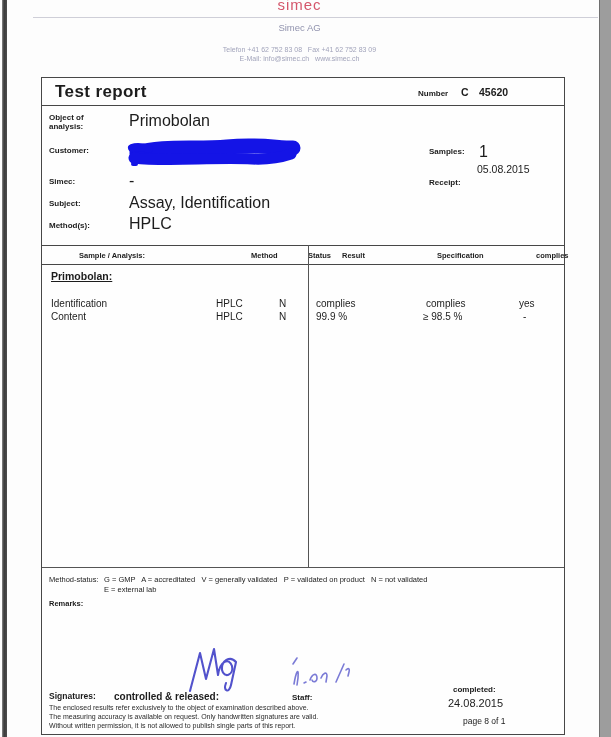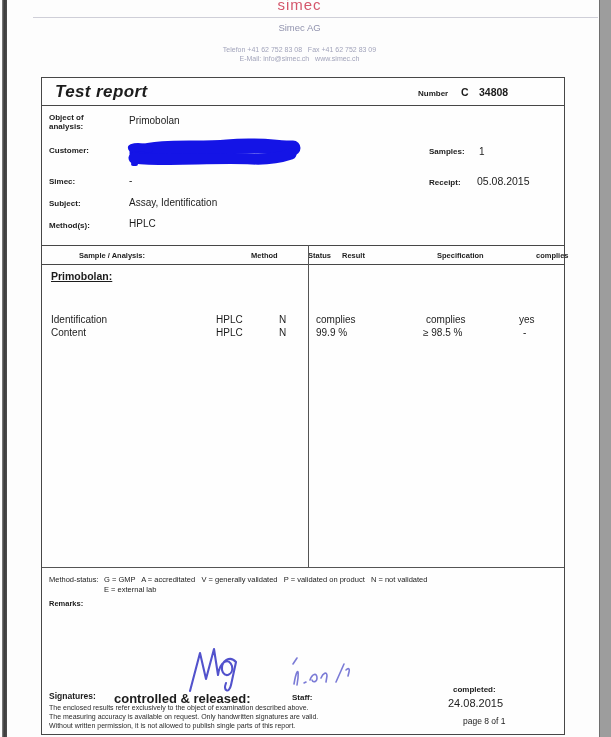--- a/index.html
+++ b/index.html
@@ -17,36 +17,36 @@
   .toprule{position:absolute;left:33px;top:17px;width:565px;border-top:1px solid #cfcfd8;}
   .lh{position:absolute;left:0;right:12px;text-align:center;white-space:pre;}
   .lh-name{top:22px;font-size:9.5px;}
   .lh-addr{top:36px;font-size:8px;}
   .lh-tel{top:46px;font-size:7px;}
   .lh-mail{top:55px;font-size:7px;}
 
   
   .box{position:absolute;left:41px;top:77px;width:522px;height:656px;border:1px solid #474747;background:#fefefe;}
   .titlebar{position:absolute;left:0;top:0;width:100%;height:27px;border-bottom:1px solid #474747;}
-  .title{position:absolute;left:13px;top:4px;font-size:17px;font-weight:bold;letter-spacing:.4px;font-style:italic;}
+  .title{position:absolute;left:13px;top:4px;font-size:17px;font-weight:bold;letter-spacing:.4px;}
   .num-label{position:absolute;left:376px;top:11px;font-size:8px;font-weight:bold;text-align:center;}
   .num-series{position:absolute;left:419px;top:8px;font-size:10.5px;font-weight:bold;}
   .num-value{position:absolute;left:437px;top:8px;font-size:10.5px;font-weight:bold;}
 
   .lbl{position:absolute;font-size:8px;font-weight:bold;line-height:9px;}
-  .val{position:absolute;font-size:10px;line-height:11px;}
+  .val{position:absolute;font-size:16px;line-height:11px;}
   .val-lg{position:absolute;font-size:10.5px;line-height:11px;}
 
   
   .thead{position:absolute;left:0;top:167px;width:100%;height:18px;border-top:1px solid #474747;border-bottom:1px solid #474747;}
   .th{position:absolute;top:5px;font-size:7.5px;font-weight:bold;padding-left:28px;}
   .vdiv{position:absolute;left:266px;top:167px;width:0;height:322px;border-left:1px solid #555;}
   .hdiv{position:absolute;left:0;top:489px;width:100%;border-top:1px solid #555;}
   .group-title{position:absolute;left:9px;top:192px;font-size:10.5px;font-weight:bold;text-decoration:underline;}
-  .cell{position:absolute;font-size:10px;line-height:11px;margin-top:16px;}
+  .cell{position:absolute;font-size:10px;line-height:11px;}
 
   
   .ms{position:absolute;font-size:7.5px;line-height:9.5px;white-space:pre;}
   .ms-b{font-weight:bold;}
   .sig-label{position:absolute;font-weight:bold;}
   .disc{position:absolute;left:7px;font-size:7px;line-height:9px;color:#2a2a2a;}
   svg{position:absolute;overflow:visible;}
 </style>
 </head>
 <body>
@@ -61,21 +61,21 @@
   <div class="lh lh-name" style="color:#9193ae">Simec AG</div>
   <div class="lh lh-tel" style="color:#a2a4bb">Telefon +41 62 752 83 08   Fax +41 62 752 83 09</div>
   <div class="lh lh-mail" style="color:#a2a4bb">E-Mail: info@simec.ch   www.simec.ch</div>
 
   <div class="box">
 
     <div class="titlebar">
       <span class="title">Test report</span>
       <span class="num-label">Number</span>
       <span class="num-series">C</span>
-      <span class="num-value">34808</span>
+      <span class="num-value">45620</span>
     </div>
 
     <div class="lbl" style="left:7px;top:35px">
       <div>Object of</div>
       <div>analysis:</div>
     </div>
     <span class="val" style="left:87px;top:37px">Primobolan</span>
 
     <span class="lbl" style="left:7px;top:68px">Customer:</span>
     <svg style="left:85px;top:57px" width="178" height="34" viewBox="0 0 178 34">
@@ -83,21 +83,21 @@
       <path d="M7 23 C40 27 85 22 125 24 C145 25 158 21 164 19" stroke="#1414e6" stroke-width="11" fill="none" stroke-linecap="round"></path>
       <path d="M5 13 C10 11 16 12 22 14" stroke="#1414e6" stroke-width="8" fill="none" stroke-linecap="round"></path>
       <path d="M6 29 L9 29" stroke="#1414e6" stroke-width="4" fill="none" stroke-linecap="round"></path>
     </svg>
     <span class="lbl" style="left:387px;top:69px">Samples:</span>
     <span class="val" style="left:437px;top:68px">1</span>
 
     <span class="lbl" style="left:7px;top:99px">Simec:</span>
     <span class="val" style="left:87px;top:97px">-</span>
     <span class="lbl" style="left:387px;top:100px">Receipt:</span>
-    <span class="val-lg" style="left:435px;top:98px">05.08.2015</span>
+    <span class="val-lg" style="left:435px;top:86px">05.08.2015</span>
 
     <span class="lbl" style="left:7px;top:121px">Subject:</span>
     <span class="val" style="left:87px;top:119px">Assay, Identification</span>
 
     <span class="lbl" style="left:7px;top:143px">Method(s):</span>
     <span class="val" style="left:87px;top:140px">HPLC</span>
 
     <div class="thead">
       <span class="th" style="left:9px">Sample / Analysis:</span>
       <span class="th" style="left:181px">Method</span>
@@ -137,21 +137,21 @@
     <svg style="left:142px;top:565px" width="76" height="52" viewBox="0 0 76 52">
       <path d="M6 48 L16 10 L22 36 L30 6 L34 32 C36 18 45 14 48 23 C50 32 40 36 38 27 C37 18 46 12 52 19 L47 42 C45 51 39 48 42 40" stroke="#5252cc" stroke-width="2.1" fill="none" stroke-linecap="round" stroke-linejoin="round"></path>
     </svg>
     <svg style="left:242px;top:578px" width="78" height="34" viewBox="0 0 78 34">
       <path d="M10 28 C12 16 15 10 14 22 L13 29 M9 8 L13 2" stroke="#7b7bd6" stroke-width="1.6" fill="none" stroke-linecap="round"></path>
       <path d="M20 27 L22 26 M26 24 C28 18 33 16 33 22 C33 26 29 27 28 24 M37 22 C39 17 43 15 43 20 L42 26" stroke="#7b7bd6" stroke-width="1.6" fill="none" stroke-linecap="round"></path>
       <path d="M52 26 L60 8 M62 14 C64 12 66 12 65 16 L64 20" stroke="#7b7bd6" stroke-width="1.6" fill="none" stroke-linecap="round"></path>
     </svg>
 
     <span class="sig-label" style="left:7px;top:613px;font-size:8.5px">Signatures:</span>
-    <span class="sig-label" style="left:72px;top:613px;font-size:13px">controlled &amp; released:</span>
+    <span class="sig-label" style="left:72px;top:613px;font-size:10px">controlled &amp; released:</span>
     <span class="sig-label" style="left:250px;top:615px;font-size:8px">Staff:</span>
 
     <span class="sig-label" style="left:411px;top:607px;font-size:8px">completed:</span>
     <span style="position:absolute;left:406px;top:619px;font-size:11px">24.08.2015</span>
     <span style="position:absolute;left:421px;top:638px;font-size:8.5px">page 8 of 1</span>
 
     <span class="disc" style="top:625px">The enclosed results refer exclusively to the object of examination described above.</span>
     <span class="disc" style="top:634px">The measuring accuracy is available on request. Only handwritten signatures are valid.</span>
     <span class="disc" style="top:643px">Without written permission, it is not allowed to publish single parts of this report.</span>
   </div>

